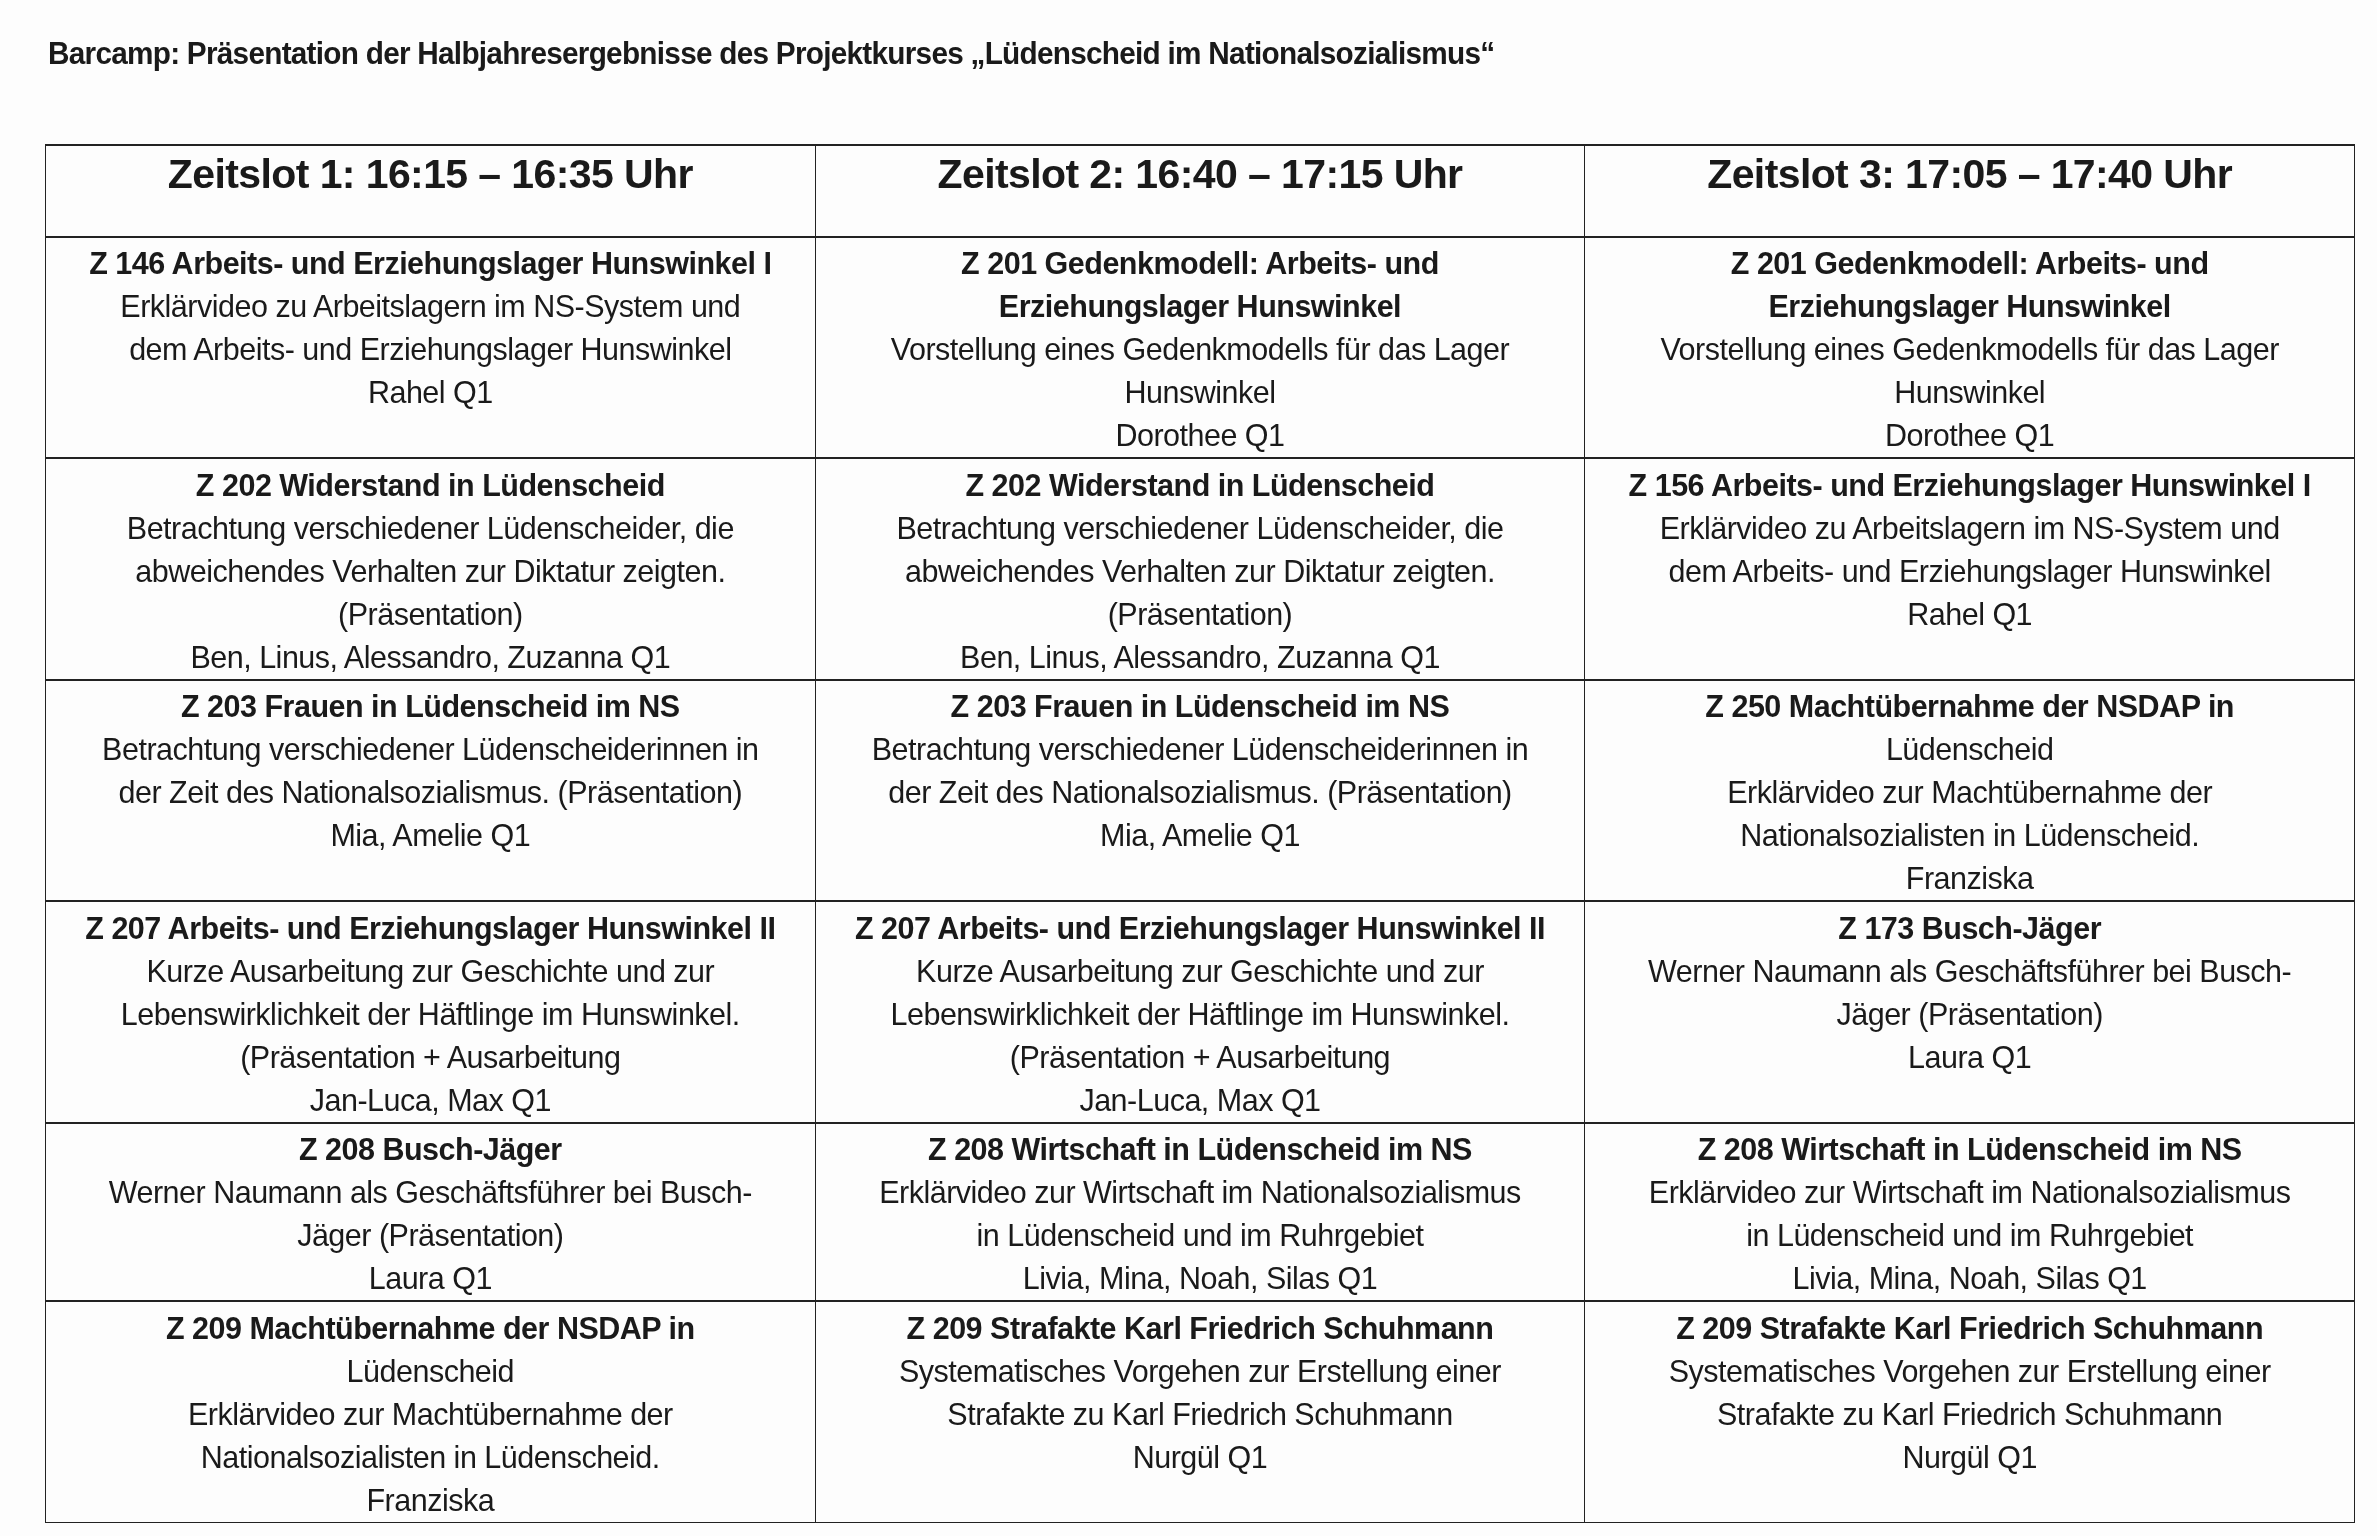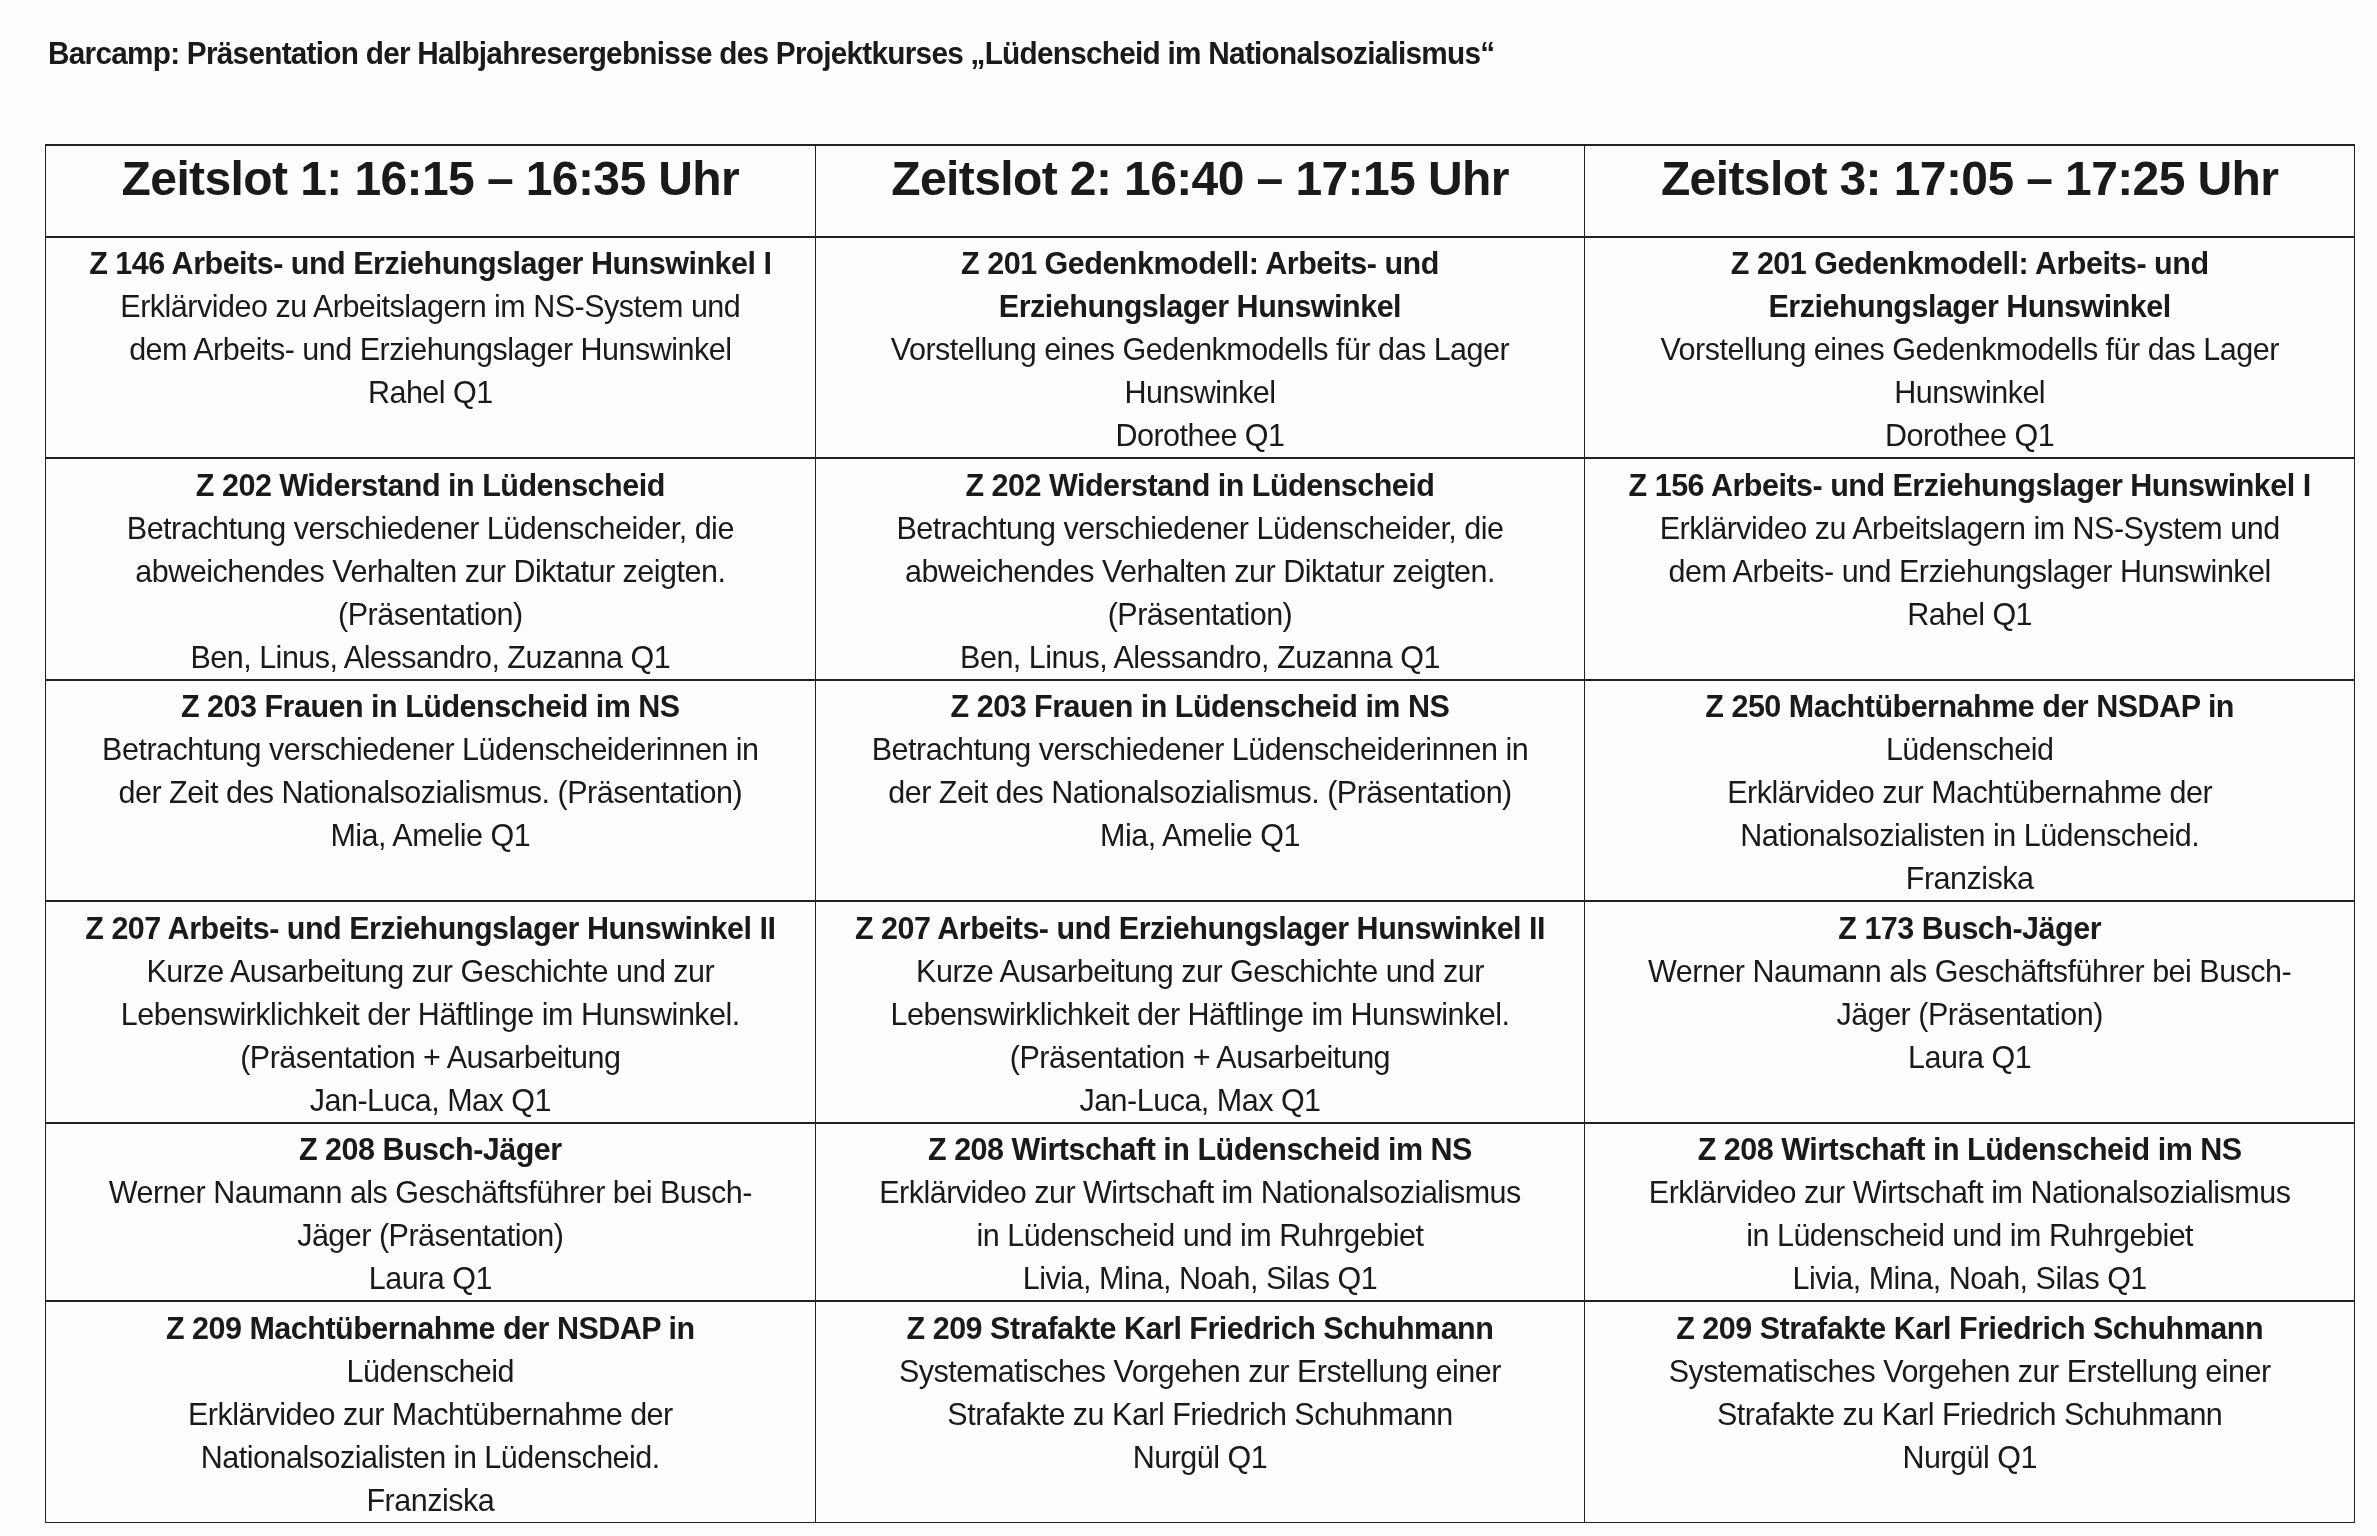--- a/index.html
+++ b/index.html
@@ -13,38 +13,38 @@
   }
   table.schedule {
     position: absolute; left: 45px; top: 144px; width: 2310px; height: 1354px;
     border-collapse: collapse; table-layout: fixed;
   }
   table.schedule td, table.schedule th {
     border: 1.7px solid #222; text-align: center; vertical-align: top; padding: 4.5px 11.3px 0 11.3px;
   }
   table.schedule tr { border-top: 2.8px solid #222; }
   th.slot {
-    font-size: 48px; font-weight: bold; vertical-align: middle; height: 85px; letter-spacing: -0.6px;
+    font-size: 41px; font-weight: bold; vertical-align: middle; height: 85px; letter-spacing: -0.6px;
   }
   .cell-line { font-size: 30.5px; line-height: 43px; letter-spacing: -0.5px; white-space: nowrap; }
   .cell-line.bold { font-weight: bold; }
   tr.r1 { height: 215px; } tr.r2 { height: 218px; } tr.r3 { height: 218px; }
   tr.r4 { height: 218px; } tr.r5 { height: 172px; margin-top: 31px; } tr.r6 { height: 221px; margin-top: 32px; }
 </style>
 </head>
 <body>
 
 <div class="title">Barcamp: Präsentation der Halbjahresergebnisse des Projektkurses „Lüdenscheid im Nationalsozialismus“</div>
 
 <table class="schedule">
   <thead>
     <tr>
       <th class="slot">Zeitslot 1: 16:15 – 16:35 Uhr</th>
       <th class="slot">Zeitslot 2: 16:40 – 17:15 Uhr</th>
-      <th class="slot">Zeitslot 3: 17:05 – 17:25 Uhr</th>
+      <th class="slot">Zeitslot 3: 17:05 – 17:40 Uhr</th>
     </tr>
   </thead>
   <tbody id="schedule-body">
       <tr class="r1">
         <td>
           <div class="cell-line bold">Z 146 Arbeits- und Erziehungslager Hunswinkel I</div>
           <div class="cell-line">Erklärvideo zu Arbeitslagern im NS-System und</div>
           <div class="cell-line">dem Arbeits- und Erziehungslager Hunswinkel</div>
           <div class="cell-line">Rahel Q1</div>
         </td>

